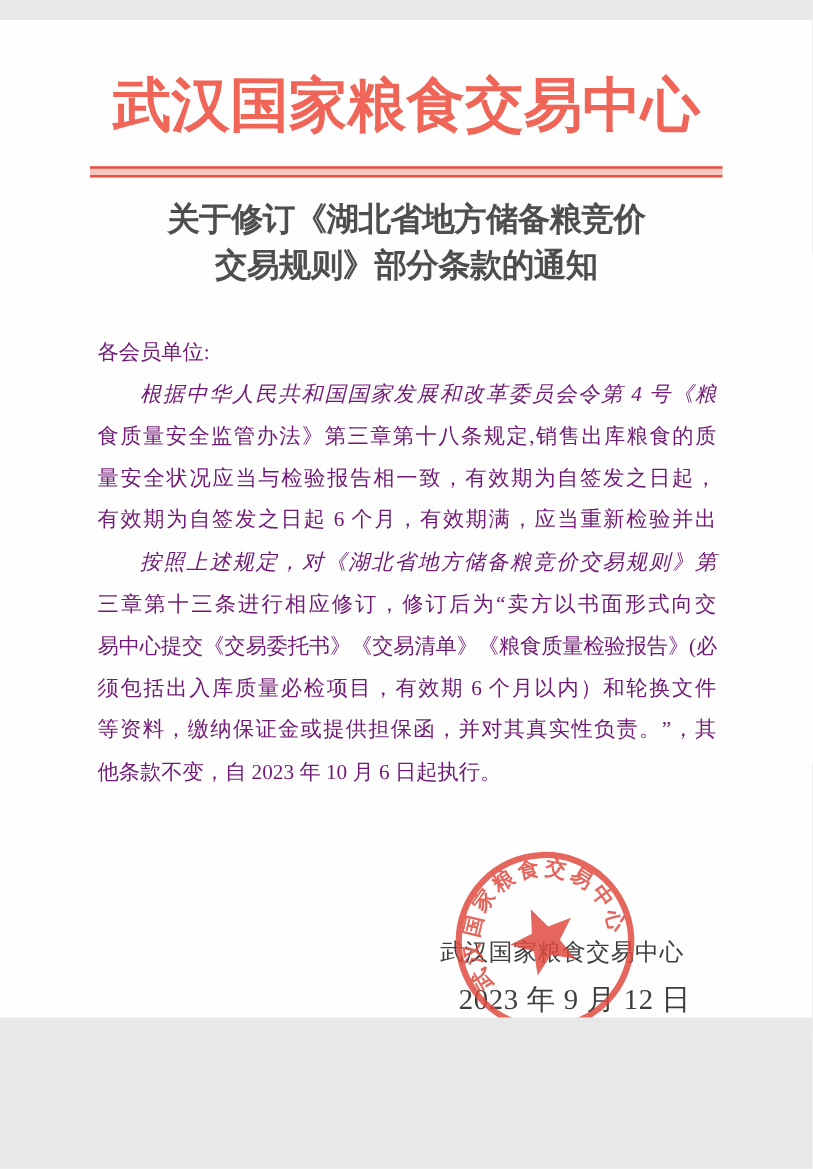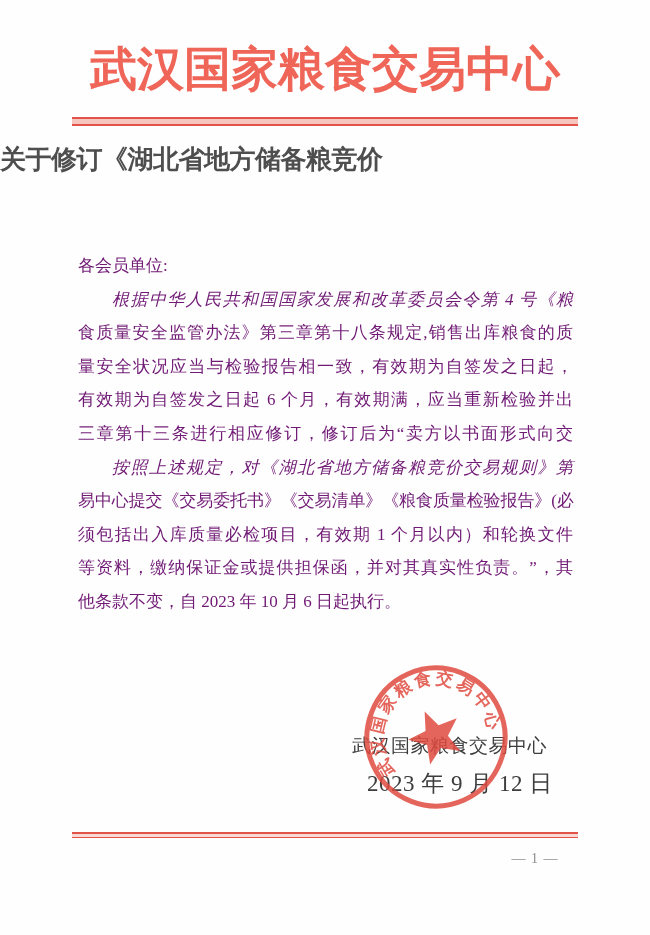--- a/index.html
+++ b/index.html
@@ -1,19 +1,19 @@
 <!DOCTYPE html>
 <html><head>
 <meta charset="utf-8">
 <style>
   html, body { margin: 0; padding: 0; background: #e8e8e8; }
   .page {
     position: relative;
-    width: 650px; height: 935px;
-    margin: 0 auto;
+    width: 650px; height: 798px;
+    margin: 16px auto;
     background: #fefefe;
     overflow: hidden;
     font-family: "Liberation Serif", "DejaVu Serif", serif;
   }
   
   .letterhead {
     position: absolute; top: 42px; left: 0; right: 0;
     text-align: center;
     font-size: 47px; font-weight: bold;
     color: #ef6659; letter-spacing: 0px;
@@ -24,20 +24,21 @@
   .rule-top {
     position: absolute; top: 117px; left: 72px; width: 506px;
     height: 9px; box-sizing: border-box;
     background: #f6c5bd;
     border-top: 2.5px solid #e2544a;
     border-bottom: 2.5px solid #e2544a;
   }
   
   .doc-title {
     position: absolute; top: 141px; left: 0; right: 0;
+    text-align: center;
     font-size: 26px; font-weight: bold;
     color: #4e4e4e; letter-spacing: -0.5px;
     line-height: 37px;
   }
   
   .body-block {
     position: absolute; top: 249px; left: 78px; width: 495px;
     font-size: 17px; color: #701a75;
     line-height: 33.6px;
   }
@@ -82,37 +83,38 @@
 <body>
 
 <div class="page">
 
   <div class="letterhead">武汉国家粮食交易中心</div>
 
   <div class="rule-top"></div>
 
   <div class="doc-title">
     <div>关于修订《湖北省地方储备粮竞价</div>
+    <div>交易规则》部分条款的通知</div>
   </div>
 
   <div class="body-block">
     <div class="line">各会员单位:</div>
 
     <div>
       <div class="line stretch ind">根据中华人民共和国国家发展和改革委员会令第 4 号《粮</div>
       <div class="line stretch">食质量安全监管办法》第三章第十八条规定,销售出库粮食的质</div>
       <div class="line stretch">量安全状况应当与检验报告相一致，有效期为自签发之日起，</div>
       <div class="line stretch">有效期为自签发之日起 6 个月，有效期满，应当重新检验并出</div>
     </div>
 
     <div>
+      <div class="line stretch ind">按照上述规定，对《湖北省地方储备粮竞价交易规则》第</div>
       <div class="line stretch">三章第十三条进行相应修订，修订后为“卖方以书面形式向交</div>
-      <div class="line stretch ind">按照上述规定，对《湖北省地方储备粮竞价交易规则》第</div>
       <div class="line stretch tight">易中心提交《交易委托书》《交易清单》《粮食质量检验报告》(必</div>
-      <div class="line stretch">须包括出入库质量必检项目，有效期 1 个月以内）和轮换文件</div>
+      <div class="line stretch">须包括出入库质量必检项目，有效期 6 个月以内）和轮换文件</div>
       <div class="line stretch">等资料，缴纳保证金或提供担保函，并对其真实性负责。”，其</div>
       <div class="line">他条款不变，自 2023 年 10 月 6 日起执行。</div>
     </div>
   </div>
 
   <div class="sig-org">武汉国家粮食交易中心</div>
   <div class="sig-date">2023 年 9 月 12 日</div>
 
   <div class="seal">
     <svg width="152" height="152" viewBox="0 0 152 152" xmlns="http://www.w3.org/2000/svg">

